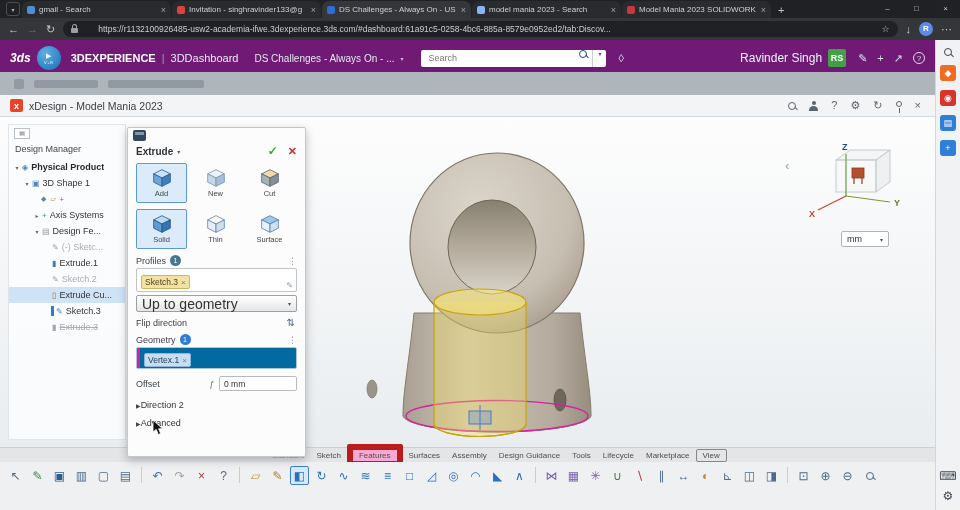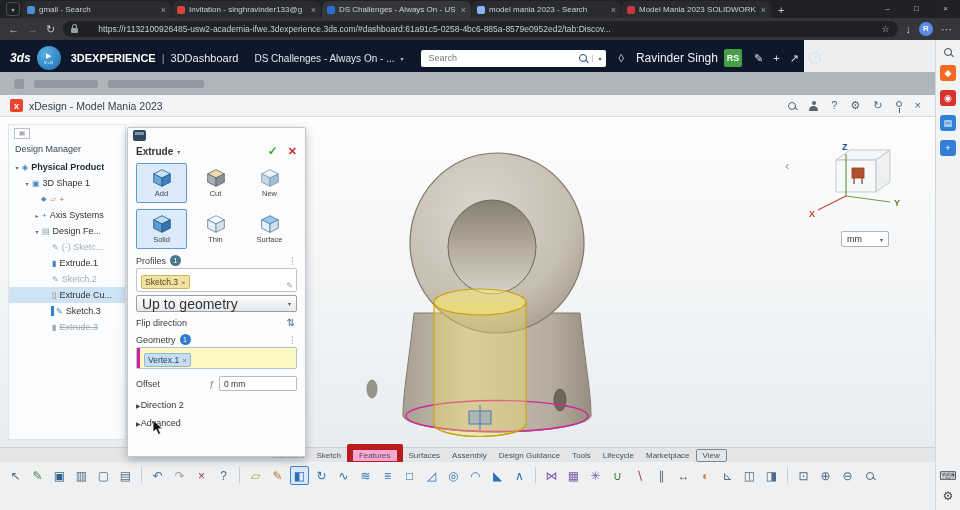--- a/index.html
+++ b/index.html
@@ -23,31 +23,31 @@
   .nav{color:#c6cbd0;font-size:11px;flex:none}
   .nav.dim{color:#70757a}
   .urlpill{flex:1;height:16px;background:#202124;border-radius:8px;display:flex;align-items:center;padding:0 8px;gap:20px;min-width:0}
   .lock{position:relative;width:7px;height:5px;background:#9aa0a6;border-radius:1px;display:inline-block;flex:none;margin-top:2px}
   .lock::before{content:"";position:absolute;top:-4px;left:1px;width:3px;height:3px;border:1.2px solid #9aa0a6;border-bottom:none;border-radius:3px 3px 0 0}
   .url{font-size:8.5px;color:#c9cdd2;white-space:nowrap;overflow:hidden;text-overflow:ellipsis;flex:1}
   .star{font-size:9px;color:#c6cbd0;flex:none}
   .avatar{width:14px;height:14px;border-radius:50%;background:#5c8ae6;color:#fff;font-size:8px;font-weight:bold;text-align:center;line-height:14px;flex:none}
 
   
-  #platformbar{position:absolute;top:40px;left:0;width:804px;height:32px;background:#0f172a;display:flex;align-items:center;padding:18px 10px;gap:6px}
+  #platformbar{position:absolute;top:40px;left:0;width:935px;height:32px;background:#701a75;display:flex;align-items:center;padding:18px 10px;gap:6px}
   .dslogo{color:#fff;font-style:italic;font-weight:bold;font-size:12px;flex:none}
   .compass{width:24px;height:24px;border-radius:50%;background:radial-gradient(circle at 35% 30%,#5ab0e8,#1b6fae);display:flex;flex-direction:column;align-items:center;justify-content:center;color:#fff;flex:none}
   .compass .play{font-size:7px;line-height:8px}
   .compass .vr{font-size:4px;line-height:5px;letter-spacing:.5px}
   .brand{font-size:11px;font-weight:bold;color:#fff;margin-left:4px;white-space:nowrap}
   .pdiv{color:#8fa2b3;font-size:11px}
   .appname{font-size:11px;color:#e8eef4;white-space:nowrap}
   .dashtitle{font-size:10px;color:#dfe8ef;margin-left:10px;white-space:nowrap}
   .pchev{font-size:6px;color:#b9c6d1}
-  .psearch{margin-left:12px;width:185px;height:17px;background:#fff;border-radius:2px;display:flex;align-items:center;padding:0 5px;gap:5px;flex:none}
+  .psearch{margin-left:12px;width:185px;height:17px;background:#fff;border-radius:2px;display:flex;padding:0 5px;gap:5px;flex:none}
   .psearch input{border:none;outline:none;flex:1;font-size:9px;font-family:inherit;color:#333;min-width:0;background:transparent}
   .psearch .mag{color:#1f4e79}
   .psearch .schev{font-size:6px;color:#555;border-left:1px solid #ccc;padding-left:5px}
   .tagicon{color:#cfd8df;font-size:11px;margin-left:6px}
   .pspacer{flex:1}
   .uname{font-size:12px;color:#eef3f7;white-space:nowrap}
   .ubadge{width:18px;height:18px;border-radius:2px;color:#fff;font-size:9px;font-weight:bold;display:flex;align-items:center;justify-content:center;flex:none}
   #platform-right-icons{display:flex;align-items:center;gap:10px;margin-left:6px}
   .pbar-icon{color:#d7e0e8;font-size:11px}
   .pbar-icon.circled{width:12px;height:12px;border:1px solid #d7e0e8;border-radius:50%;font-size:8px;line-height:11px;text-align:center}
@@ -107,21 +107,21 @@
   .cube.thin{--top:#ffffff;--left:#e7eef5;--right:#d2e0ec;--stroke:#5f87ab}
   .cube.surface{--top:#9cc6ea;--left:#e9f1f8;--right:#cfe0ef;--stroke:#4d7fae}
   .optlabel{font-size:7.5px;color:#444}
   .seclabel{display:flex;align-items:center;padding:3px 8px 1px;gap:4px}
   .sltext{font-size:9px;color:#3c4247}
   .badge{width:11px;height:11px;border-radius:50%;color:#fff;font-size:7px;display:flex;align-items:center;justify-content:center}
   .badge.teal{background:#49758f}
   .badge.blue{background:#2d7dd2}
   .dots{margin-left:auto;color:#888;font-size:9px}
   .selbox{margin:1px 8px 3px;height:24px;border:1px solid #bfc4c9;border-radius:2px;background:#fff;position:relative;display:flex;align-items:center;padding:0 4px}
-  .selbox.geo{height:22px;background:#fef9c3;border-color:#a9c4dc;padding-left:7px}
+  .selbox.geo{height:22px;background:#0369a1;border-color:#a9c4dc;padding-left:7px}
   .geobar{position:absolute;left:0;top:0;bottom:0;width:3px;background:#d6219c}
   .chip{display:inline-flex;align-items:center;gap:3px;font-size:8.5px;border-radius:2px;padding:1px 3px}
   .chip.yellow{background:#f3e3a2;border:1px solid #cdb45e;color:#4f4320}
   .chip.blue{background:#c6ddf2;border:1px solid #8fb6da;color:#27435e}
   .chipx{font-size:8px;color:#777}
   .pencil{position:absolute;right:3px;bottom:1px;font-size:8px;color:#98a0a8}
   .dropdown{margin:1px 8px 2px;height:17px;border:1px solid #9aa0a6;border-radius:2px;background:linear-gradient(#ffffff,#e4e6e8);display:flex;align-items:center;padding:0 5px}
   .ddvalue{font-size:14px;color:#333;flex:1}
   .ddchev{font-size:6px;color:#555}
   .fliprow{display:flex;align-items:center;padding:3px 10px 3px 8px}
@@ -419,30 +419,30 @@
       <span class="dcancel">✕</span>
     </div>
     <div class="optrow" id="mode-opts">
         <div class="opt selected">
           <svg class="cube add">
             <use href="#cubeSym"></use>
           </svg>
           <div class="optlabel">Add</div>
         </div>
         <div class="opt">
+          <svg class="cube new">
+            <use href="#cubeSym"></use>
+          </svg>
+          <div class="optlabel">New</div>
+        </div>
+        <div class="opt">
           <svg class="cube cut">
             <use href="#cubeSym"></use>
           </svg>
           <div class="optlabel">Cut</div>
-        </div>
-        <div class="opt">
-          <svg class="cube new">
-            <use href="#cubeSym"></use>
-          </svg>
-          <div class="optlabel">New</div>
         </div>
       </div>
     <div class="optrow" id="type-opts">
         <div class="opt selected">
           <svg class="cube solid">
             <use href="#cubeSym"></use>
           </svg>
           <div class="optlabel">Solid</div>
         </div>
         <div class="opt">

